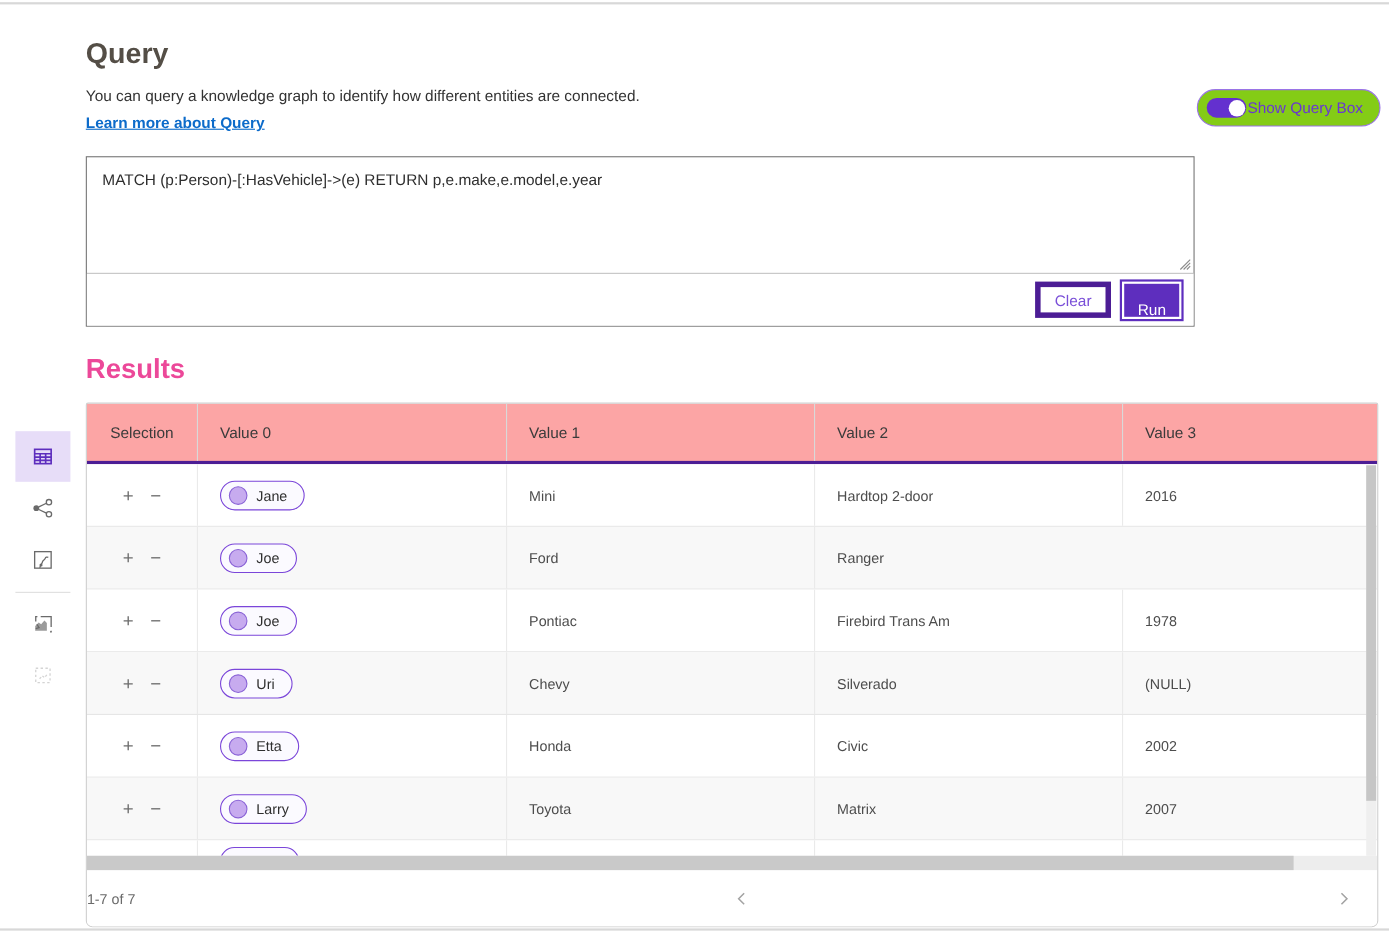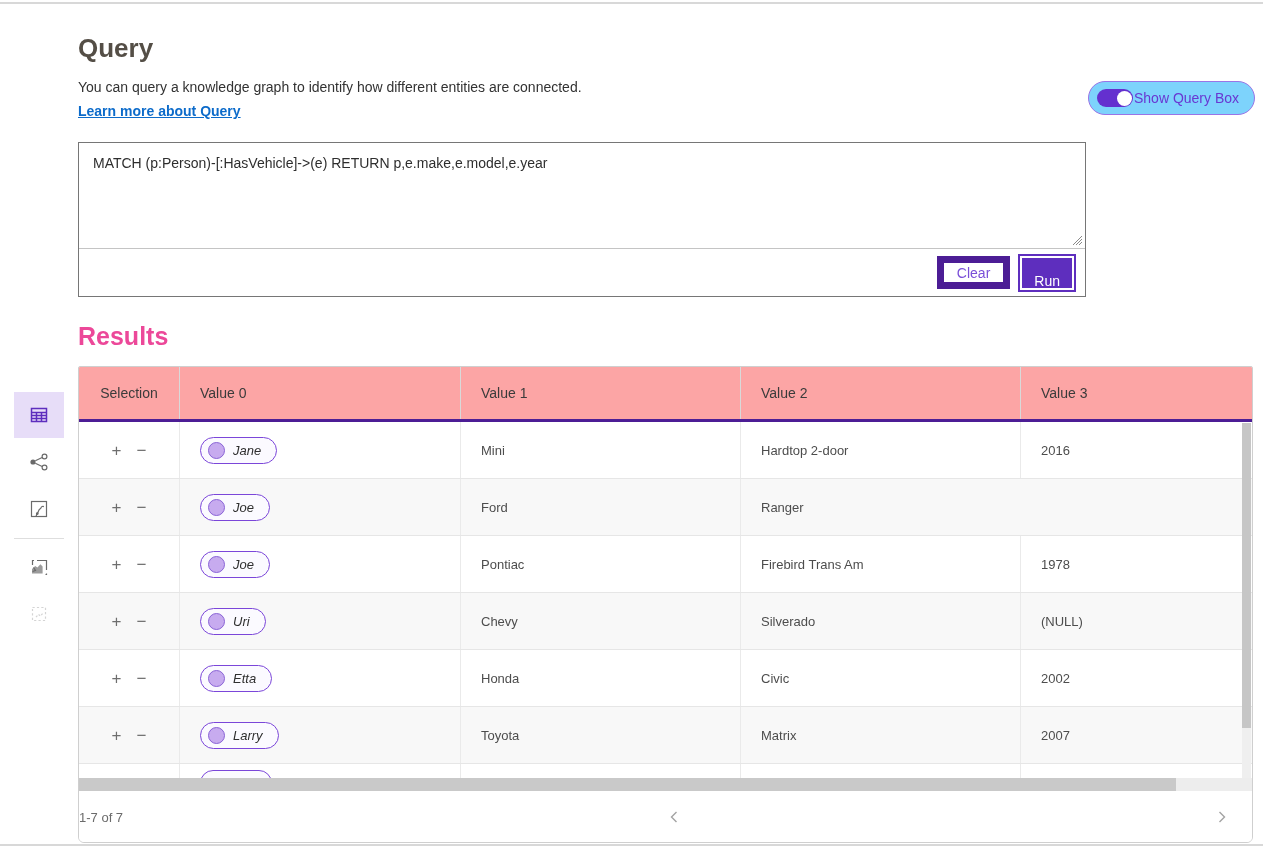--- a/index.html
+++ b/index.html
@@ -11,35 +11,35 @@
   .hairline.bottom { top: 844px; }
 
   
   .page-title { position: absolute; left: 78px; top: 33px; font-size: 26px; font-weight: 700; color: #544e46; }
   .page-desc  { position: absolute; left: 78px; top: 79px; font-size: 14px; color: #323232; }
   .learn-link { position: absolute; left: 78px; top: 103px; font-size: 14px; font-weight: 700;
                 color: #0c6bca; text-decoration: underline; cursor: pointer; }
 
   .toggle-pill { position: absolute; left: 1088px; top: 81px; height: 34px; display: inline-flex;
                  align-items: center; gap: 1px; padding: 0 15px 0 8px; border: 1px solid #9a74e6;
-                 border-radius: 17px; background: #7dd3fc; cursor: pointer; }
+                 border-radius: 17px; background: #84cc16; cursor: pointer; }
   .toggle-switch { width: 36px; height: 18px; border-radius: 9px; background: #6430cf; position: relative; }
   .toggle-knob { position: absolute; top: 1.5px; right: 1.5px; width: 15px; height: 15px; border-radius: 50%; background: #fff; }
   .toggle-label { font-size: 14px; color: #6937d2; }
 
   
   .query-box { position: absolute; left: 78px; top: 142px; width: 1008px; height: 155px;
                border: 1px solid #767676; background: #fff; display: flex; flex-direction: column; }
   .query-input { flex: 1; position: relative; border-bottom: 1px solid #c4c4c4; padding: 12px 14px;
                  font-size: 14px; color: #2e2e2e; cursor: text; }
   .resize-grip { position: absolute; right: 2px; bottom: 2px; }
   .query-actions { height: 47px; display: flex; align-items: center; justify-content: flex-end;
                    gap: 10px; padding-right: 11px; background: #fff; }
   .btn-clear { height: 33px; padding: 0 13px; font-size: 14px; font-family: inherit; background: #fff;
-               border: 7px solid #4c1d95; color: #7a4fd8; cursor: pointer; }
+               border: 5px solid #4c1d95; color: #7a4fd8; cursor: pointer; }
   .btn-run   { height: 33px; padding: 15px 12px; font-size: 14px; font-family: inherit; background: #5e2ebe;
                color: #fff; border: 2px solid #fff; box-shadow: 0 0 0 2px #5e2ebe; cursor: pointer; }
 
   
   .results-title { position: absolute; left: 78px; top: 322px; font-size: 25px; font-weight: 700; color: #ec4899; }
 
   
   .view-rail { position: absolute; left: 14px; top: 392px; width: 50px; display: flex; flex-direction: column; align-items: center; }
   .rail-btn { width: 50px; height: 46px; display: flex; align-items: center; justify-content: center;
               background: transparent; border: none; cursor: pointer; margin-bottom: 1px; }
@@ -59,21 +59,21 @@
   .trow.alt { background: #f8f8f8; }
   .trow .td { display: flex; align-items: center; padding-left: 20px; border-left: 1px solid #eaeaea; height: 100%; overflow: hidden; }
   .trow .td.sel { justify-content: center; gap: 15px; padding-left: 0; border-left: none; }
   .trow.partial { height: 14px; border-bottom: none; }
   .trow.partial .td { align-items: flex-start; }
 
   .rowbtn { background: none; border: none; font-size: 17px; color: #6e6e6e; cursor: pointer; line-height: 1; font-family: inherit; }
 
   .entity-pill { display: inline-flex; align-items: center; gap: 8px; border: 1.5px solid #7b46d9;
                  border-radius: 15px; background: #fbfaff; padding: 4px 15px 4px 7px; font-size: 13px;
-                 color: #2f2f2f; cursor: pointer; font-style: italic; }
+                 color: #2f2f2f; cursor: pointer; }
   .entity-dot { width: 17px; height: 17px; border-radius: 50%; background: #c7abef; border: 1px solid #8a63d6; }
   .entity-pill.stub { margin-top: 6px; width: 72px; height: 26px; }
 
   .vscroll { position: absolute; top: 56px; right: 1px; width: 9px; height: 355px; background: #efefef; }
   .vscroll .thumb { position: absolute; top: 0; left: 0; width: 100%; height: 305px; background: #c6c6c6; }
 
   .hscroll { height: 13px; background: #ededed; position: relative; }
   .hscroll .thumb { position: absolute; top: 0; left: 0; height: 100%; width: 93.5%; background: #c9c9c9; }
 
   .tfoot { height: 52px; display: flex; align-items: center; justify-content: space-between; gap: 22px;

